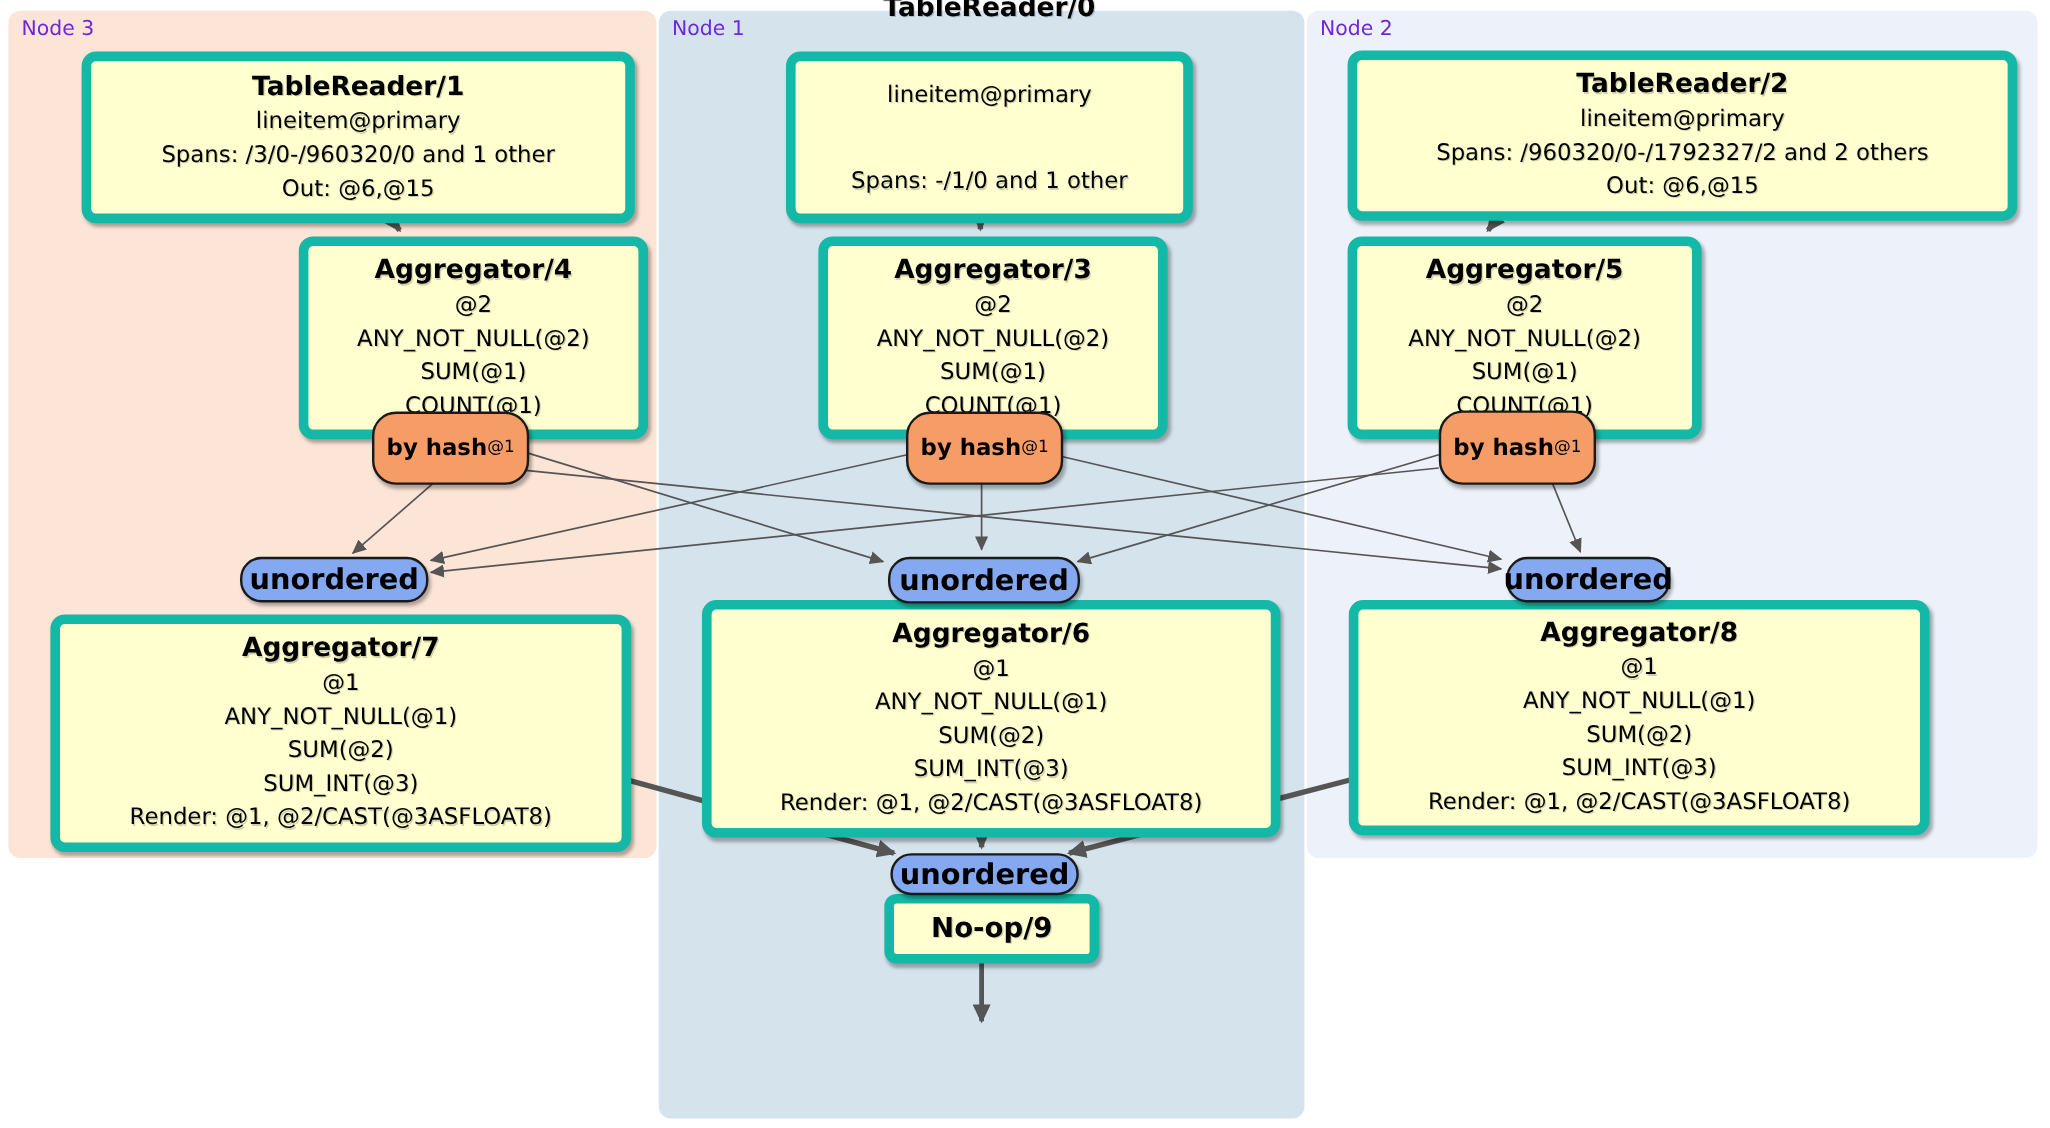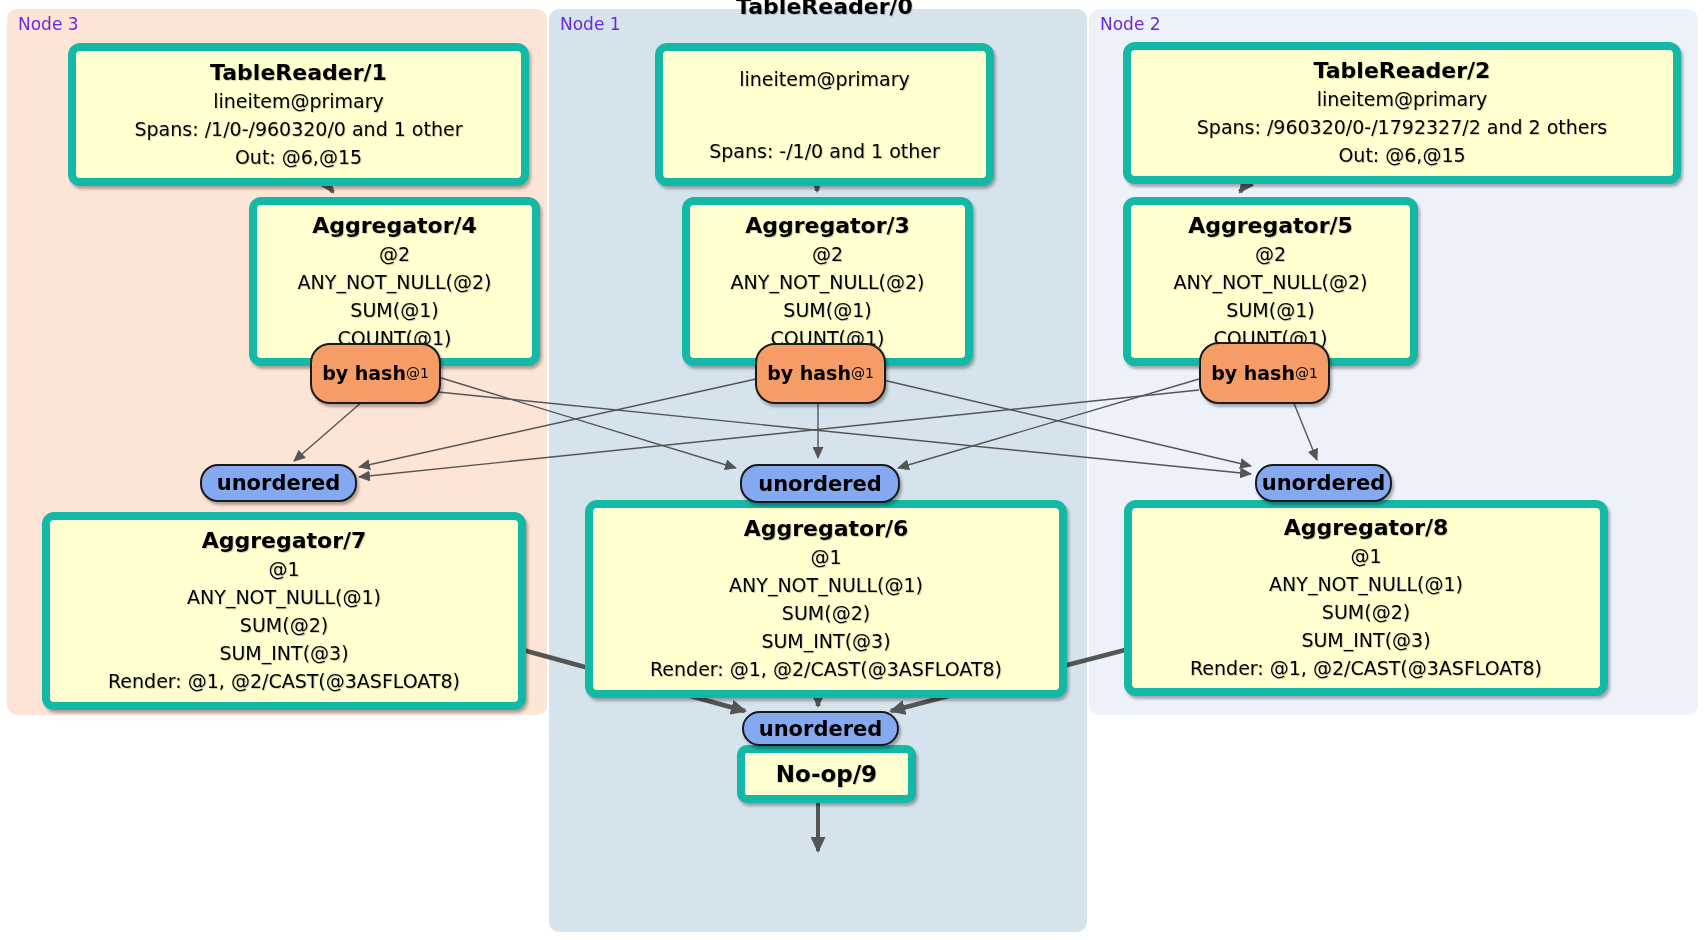--- a/index.html
+++ b/index.html
@@ -14,21 +14,21 @@
   .box-title{font-weight:bold;font-size:22px;line-height:28px;}
   .box-line{font-size:19px;line-height:28px;white-space:nowrap;}
   .router{position:absolute;z-index:4;background:#f69c67;border:2px solid #1a1a1a;border-radius:20px;
           display:flex;flex-direction:row;justify-content:center;align-items:center;
           box-shadow:2px 3px 3px rgba(0,0,0,0.30);}
   .router-label{font-weight:bold;font-size:19px;line-height:23px;}
   .router-sub{font-size:14px;line-height:17px;}
   .stream{position:absolute;z-index:4;background:#84a9f1;border:2px solid #1a1a1a;border-radius:18px;
           display:flex;justify-content:center;align-items:center;
           box-shadow:2px 3px 3px rgba(0,0,0,0.30);}
-  .stream-label{font-weight:bold;font-size:21px;}
+  .stream-label{font-weight:bold;font-size:24px;}
   .terminal .box-title{font-size:23px;}
 </style>
 </head>
 <body>
 
 <div class="canvas">
 
   <div class="panel" style="left:7px;top:9px;width:540px;height:706px;background:#fce4d7;">
     <span class="panel-label">Node 3</span>
   </div>
@@ -64,21 +64,21 @@
     <line x1="818" y1="401" x2="818" y2="458" stroke="#555555" stroke-width="1.4" marker-end="url(#arrow-thin)"></line>
     <line x1="883" y1="380" x2="1251" y2="466" stroke="#555555" stroke-width="1.4" marker-end="url(#arrow-thin)"></line>
     <line x1="1199" y1="390" x2="359" y2="477" stroke="#555555" stroke-width="1.4" marker-end="url(#arrow-thin)"></line>
     <line x1="1199" y1="379" x2="898" y2="468" stroke="#555555" stroke-width="1.4" marker-end="url(#arrow-thin)"></line>
     <line x1="1293" y1="401" x2="1317" y2="460" stroke="#555555" stroke-width="1.4" marker-end="url(#arrow-thin)"></line>
   </svg>
 
   <div class="box" style="left:68px;top:43px;width:445px;height:127px;">
     <div class="box-title">TableReader/1</div>
     <div class="box-line">lineitem@primary</div>
-    <div class="box-line">Spans: /1/0-/960320/0 and 1 other</div>
+    <div class="box-line">Spans: /3/0-/960320/0 and 1 other</div>
     <div class="box-line">Out: @6,@15</div>
   </div>
 
   <div class="box" style="left:233px;top:197px;width:275px;height:153px;margin-left:16px;">
     <div class="box-title">Aggregator/4</div>
     <div class="box-line">@2</div>
     <div class="box-line">ANY_NOT_NULL(@2)</div>
     <div class="box-line">SUM(@1)</div>
     <div class="box-line">COUNT(@1)</div>
   </div>

